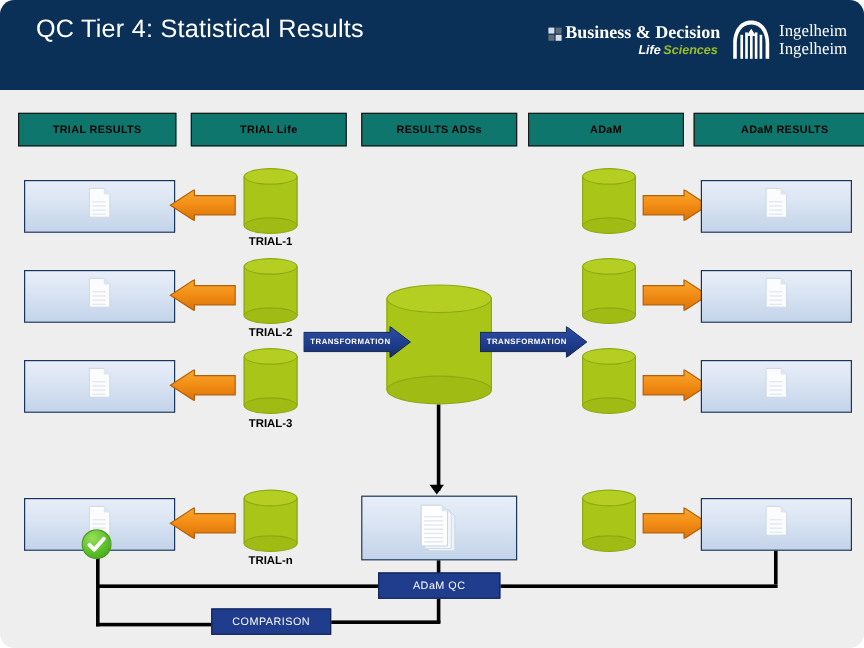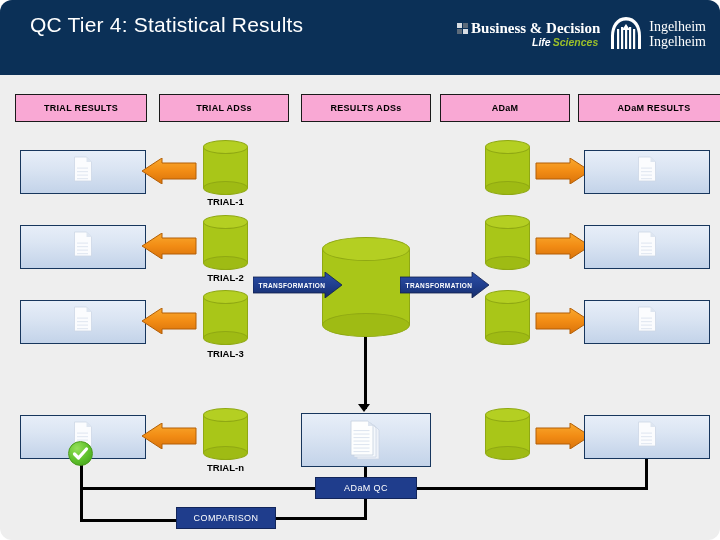--- a/index.html
+++ b/index.html
@@ -104,21 +104,21 @@
     font-family: "Liberation Serif", serif;
     font-size: 14px;
     line-height: 15px;
     white-space: nowrap;
   }
 
   
   .col-header {
     position: absolute;
     height: 28px;
-    background: #f9a8d4;
+    background: #0f766e;
     border: 1px solid #1a1a1a;
     box-sizing: border-box;
     display: flex;
     align-items: center;
     justify-content: center;
     color: #000000;
     font-size: 9px;
     font-weight: bold;
     letter-spacing: 0.3px;
     white-space: nowrap;
@@ -291,21 +291,21 @@
         <span class="bi-name">
           <span>Ingelheim</span><br>
           <span>Ingelheim</span>
         </span>
       </div>
 
     </div>
   </div>
 
   <div class="col-header" style="left:15px;  top:94px; width:132px;">TRIAL RESULTS</div>
-  <div class="col-header" style="left:159px; top:94px; width:130px;">TRIAL ADSs</div>
+  <div class="col-header" style="left:159px; top:94px; width:130px;">TRIAL Life</div>
   <div class="col-header" style="left:301px; top:94px; width:130px;">RESULTS ADSs</div>
   <div class="col-header" style="left:440px; top:94px; width:130px;">ADaM</div>
   <div class="col-header" style="left:578px; top:94px; width:152px;">ADaM RESULTS</div>
 
   <svg width="0" height="0" style="position:absolute" aria-hidden="true">
     <defs>
       <linearGradient id="ogr" x1="0" y1="0" x2="0" y2="1">
         <stop offset="0%" stop-color="#f9a92e"></stop>
         <stop offset="50%" stop-color="#f28c14"></stop>
         <stop offset="100%" stop-color="#d9720a"></stop>

